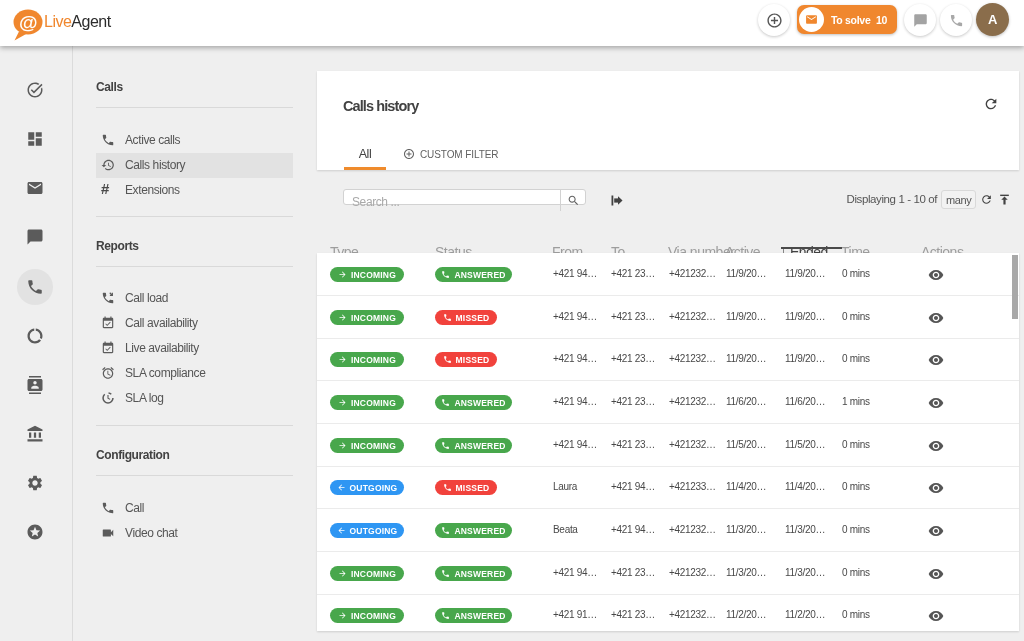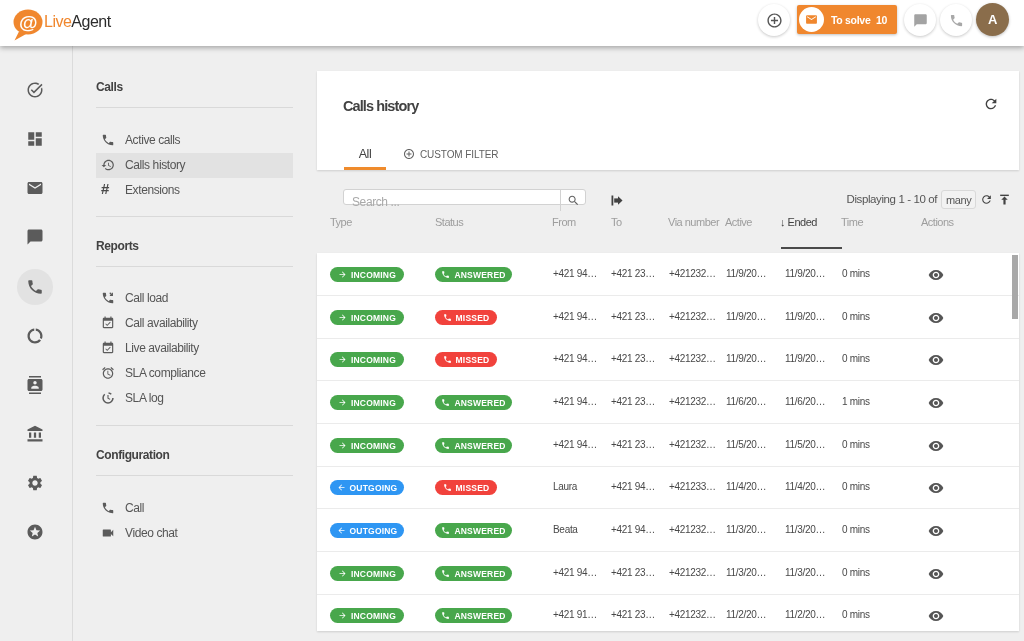--- a/index.html
+++ b/index.html
@@ -5,21 +5,21 @@
 *{margin:0;padding:0;box-sizing:border-box}
 html,body{width:1024px;height:641px;overflow:hidden}
 body{background:#efefef;font-family:"Liberation Sans",sans-serif;position:relative;letter-spacing:-0.4px}
 svg{display:block}
 
 #topbar{position:absolute;top:0;left:0;width:1024px;height:46px;background:#fff;box-shadow:0 2px 5px rgba(0,0,0,.3);z-index:20}
 #logo{position:absolute;left:6px;top:3px}
 #logotxt{position:absolute;left:44px;top:13px;font-size:16px;font-weight:normal;color:#2b2b2b;letter-spacing:-0.5px}
 #logotxt .lv{color:#f0872e}
 .cbtn{position:absolute;top:4px;width:32px;height:32px;border-radius:50%;background:#fff;box-shadow:0 1px 3px rgba(0,0,0,.22);display:flex;align-items:center;justify-content:center}
-#tosolve{position:absolute;left:797px;top:5px;width:100px;height:29px;border-radius:2px;background:#f0872e;box-shadow:0 1px 3px rgba(0,0,0,.25)}
+#tosolve{position:absolute;left:797px;top:5px;width:100px;height:29px;border-radius:7px;background:#f0872e;box-shadow:0 1px 3px rgba(0,0,0,.25)}
 #tosolve .env{position:absolute;left:2px;top:2px;width:25px;height:25px;border-radius:50%;background:#fff;display:flex;align-items:center;justify-content:center}
 #tosolve .t1{position:absolute;left:34px;top:9px;font-size:10.5px;font-weight:bold;color:#fff;letter-spacing:-0.3px}
 #tosolve .t2{position:absolute;left:79px;top:9px;font-size:10.5px;font-weight:bold;color:#fff}
 #avatar{position:absolute;left:976px;top:3px;width:33px;height:33px;border-radius:50%;background:#8a6d4b;color:#fff;font-size:13px;font-weight:bold;display:flex;align-items:center;justify-content:center;box-shadow:0 1px 3px rgba(0,0,0,.25)}
 
 #rail{position:absolute;left:0;top:46px;width:73px;height:595px;border-right:1px solid #dbdbdb}
 .ric{position:absolute;left:26px}
 #activecirc{position:absolute;left:17px;top:269px;width:36px;height:36px;border-radius:50%;background:#e2e2e2}
 
 .mhead{position:absolute;left:96px;font-size:12px;font-weight:bold;color:#424242}
@@ -35,21 +35,21 @@
 #tab-all-u{position:absolute;left:27px;top:96px;width:42px;height:3px;background:#ef8b2c}
 #tab-cf{position:absolute;left:86px;top:77px;font-size:10px;color:#616161;letter-spacing:-0.1px}
 #tab-cf svg{display:inline-block;vertical-align:-2px;margin-right:5px}
 
 #searchbox{position:absolute;left:343px;top:189px;width:243px;height:16px;background:#fff;border:1px solid #d2d2d2;border-radius:3px}
 #searchbox .ph{position:absolute;left:8px;top:5px;font-size:12px;color:#a9a9a9}
 #searchbox .btn{position:absolute;right:0;top:0;width:25px;height:21px;border-left:1px solid #d2d2d2;display:flex;align-items:center;justify-content:center}
 #disp{position:absolute;right:87px;top:193px;font-size:11.5px;color:#555}
 #many{position:absolute;left:941px;top:190px;height:19px;padding:3px 4px 0;border:1px solid #d9d9d9;border-radius:3px;background:#f2f2f2;font-size:11px;color:#555}
 
-.th{position:absolute;top:216px;font-size:11px;color:#9d9d9d;letter-spacing:-0.5px}
+.th{position:absolute;top:244px;font-size:14px;color:#9d9d9d;letter-spacing:-0.5px}
 #th-ended{color:#424242}
 #th-ended-u{position:absolute;left:781px;top:247px;width:61px;height:2px;background:#4a4a4a}
 
 #table{position:absolute;left:317px;top:253px;width:702px;height:378px;background:#fff;overflow:hidden;box-shadow:0 1px 2px rgba(0,0,0,.14)}
 .row{position:absolute;left:0;width:702px;height:43px}
 .row .sep{position:absolute;left:0;bottom:0;width:702px;height:1px;background:#ebebeb}
 .cell{position:absolute;top:15px;font-size:10px;color:#484848;white-space:nowrap;letter-spacing:-0.3px}
 .pill{position:absolute;top:14px;height:15px;border-radius:8px;color:#fff;font-size:8.5px;font-weight:bold;display:flex;align-items:center;justify-content:center;letter-spacing:.2px}
 .pin{left:13px;width:74px;background:#48a74c}
 .pout{left:13px;width:74px;background:#2e96f3}

